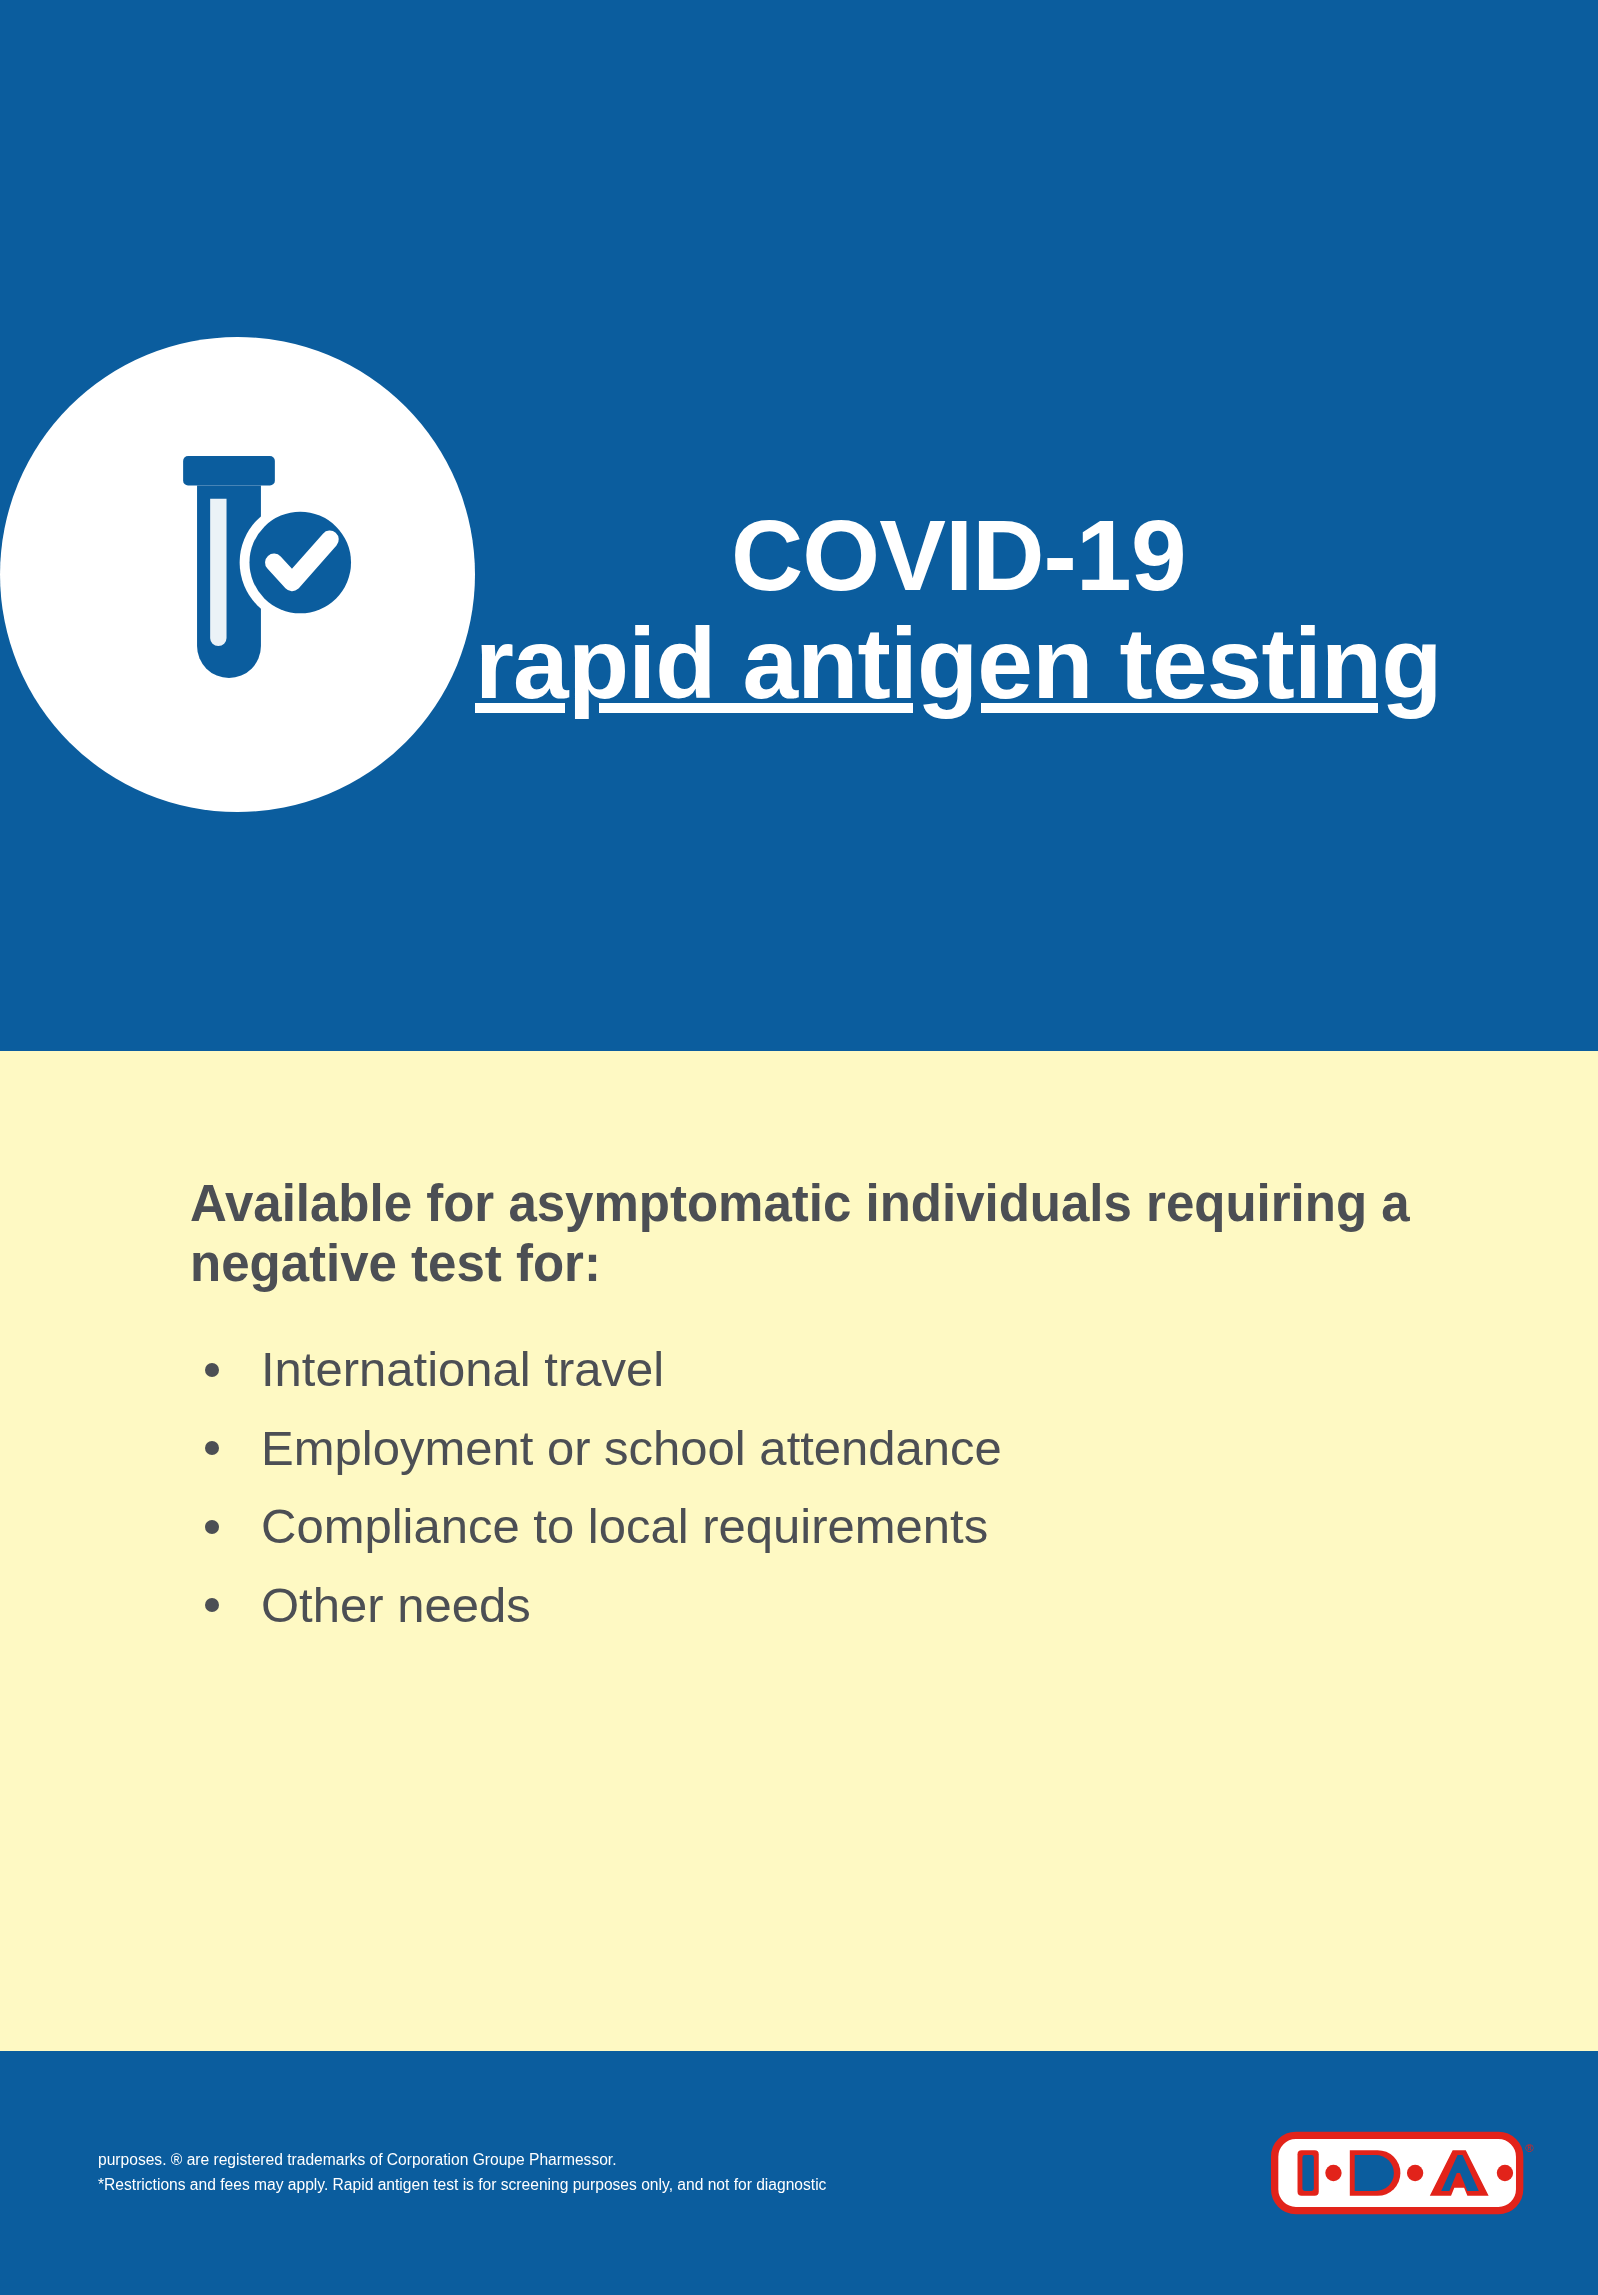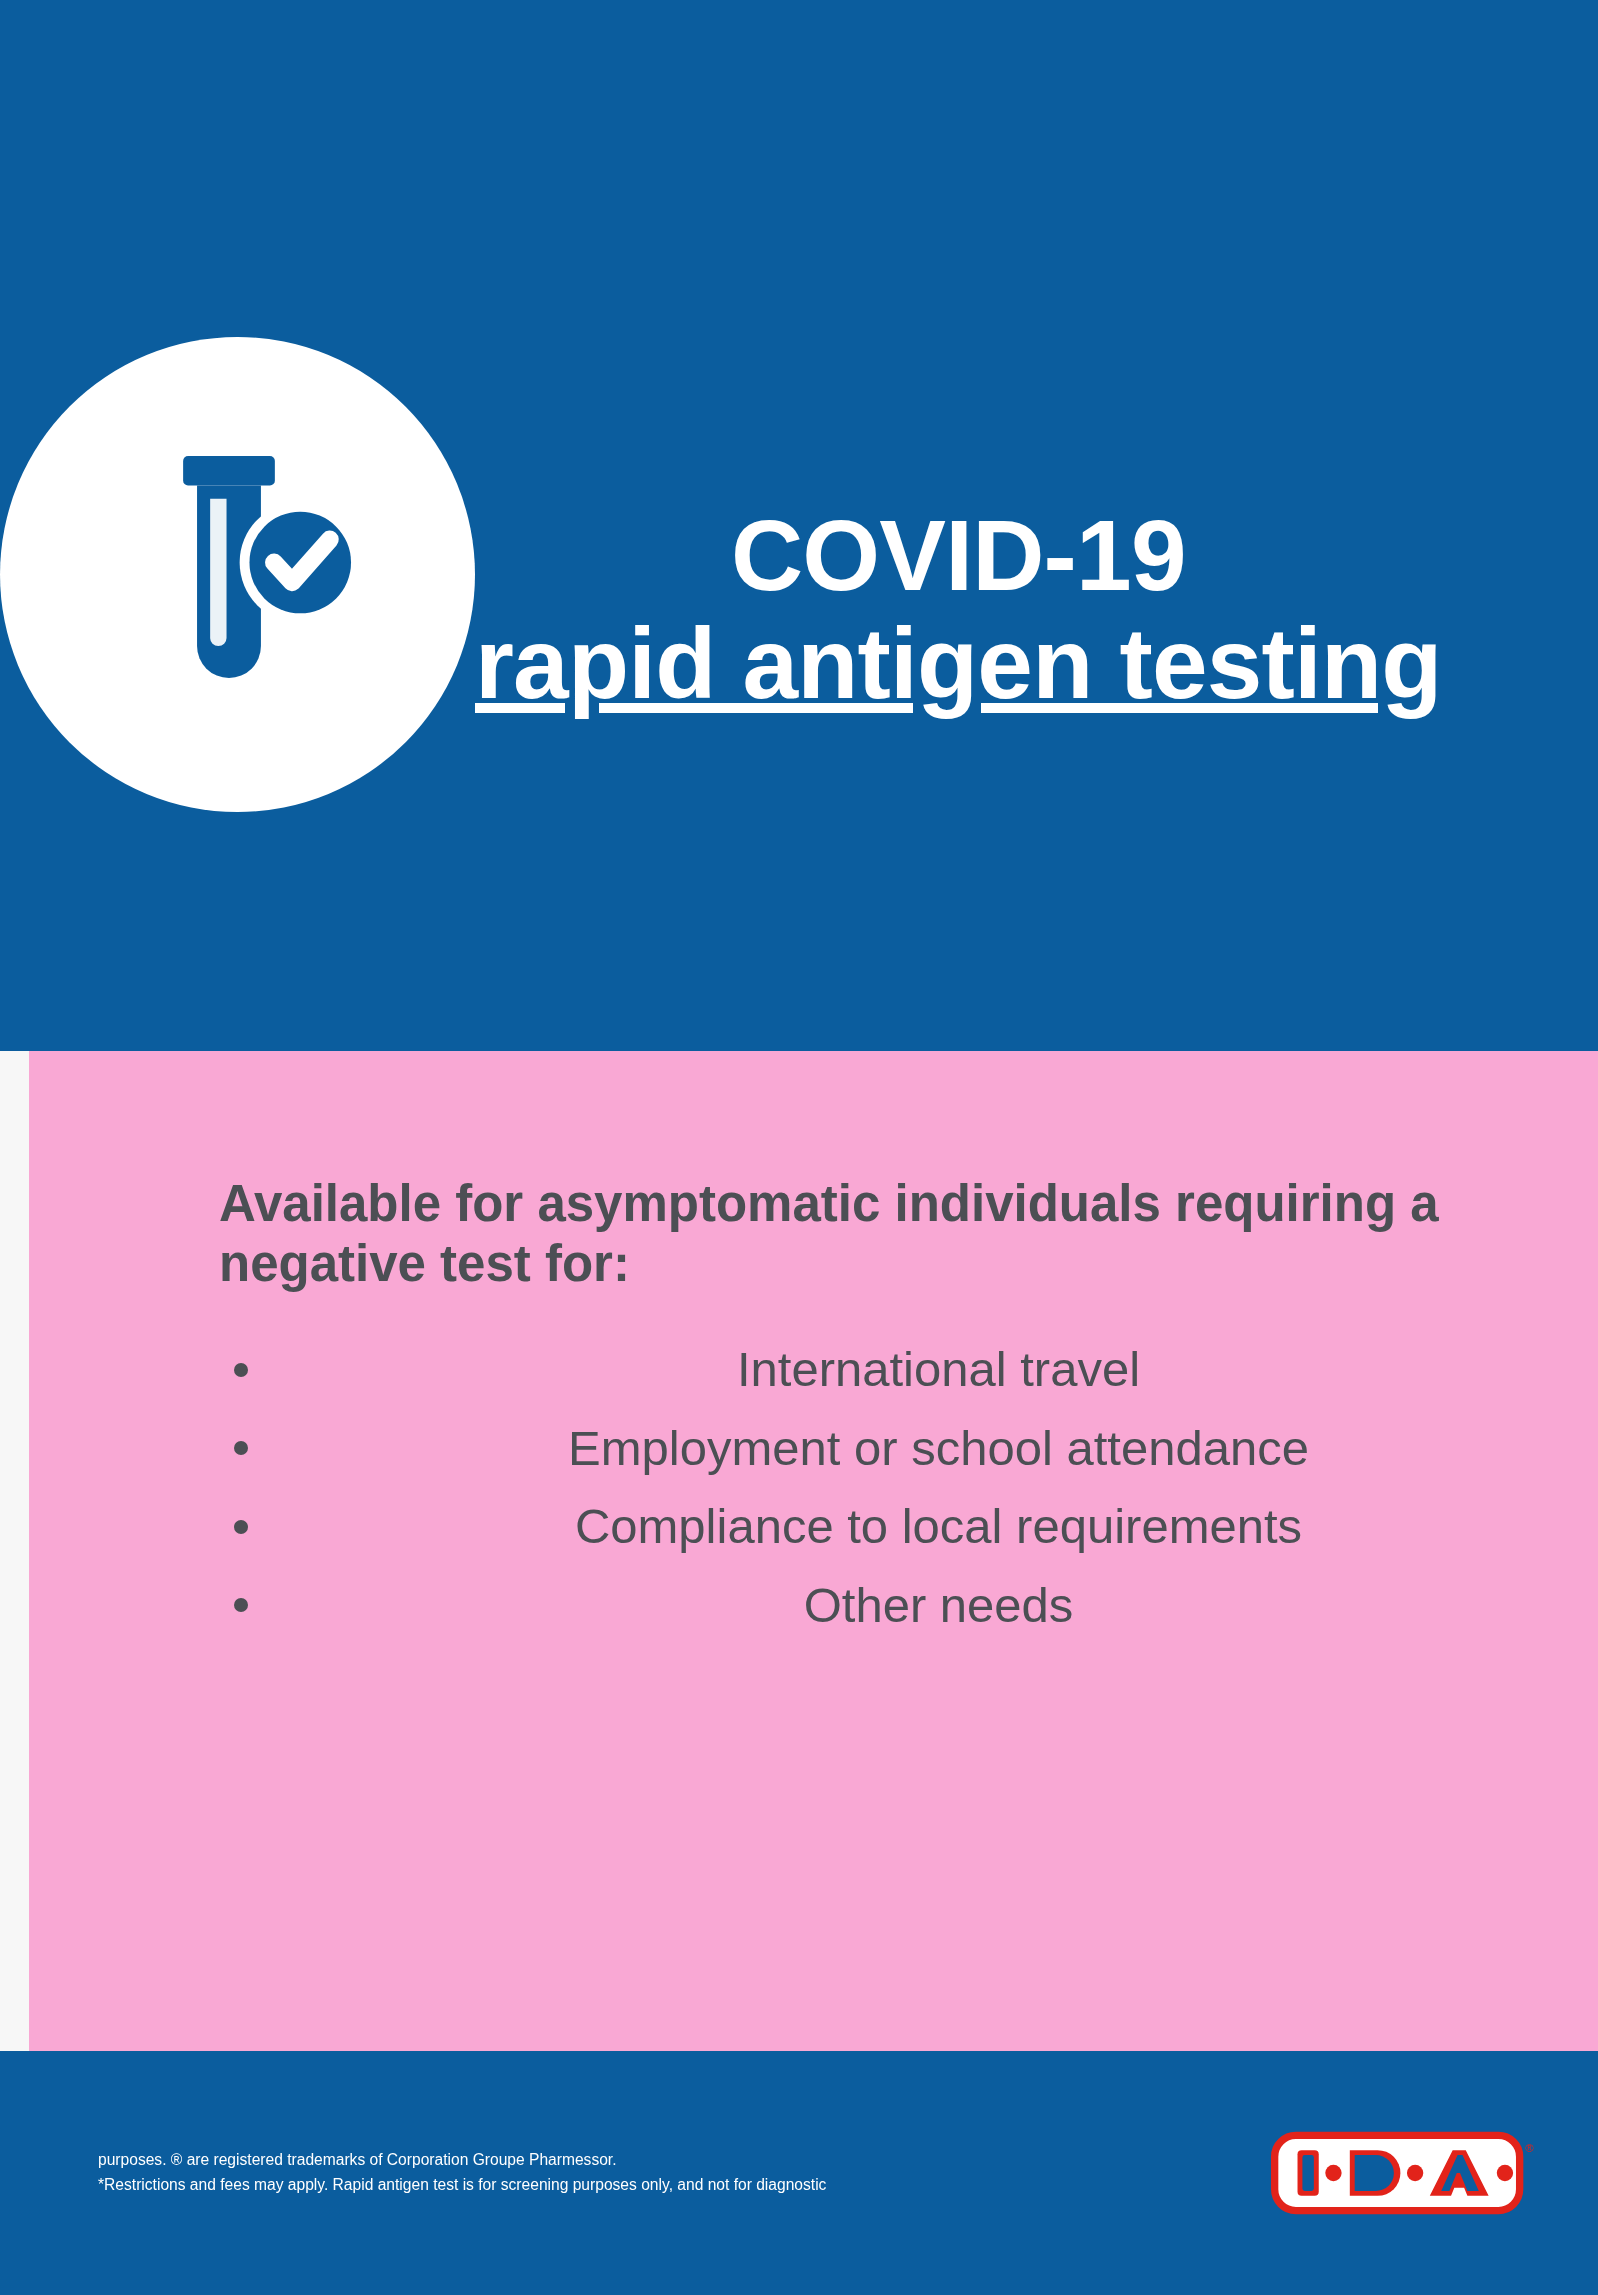--- a/index.html
+++ b/index.html
@@ -58,38 +58,36 @@
   }
   .banner-title .line2 {
     display: block;
     font-size: 100px;
     text-decoration: underline;
   }
 
   
   .body-area {
     flex: 1 1 auto;
-    background: #f9a8d4;
+    background: #fef9c3;
     padding: 123px 12px 0 190px;
     box-sizing: border-box;
-    margin-left: 29px;
   }
   .lead {
     color: #4c4f54;
     font-size: 51px;
     font-weight: bold;
     line-height: 1.18;
     max-width: 1287px;
     margin: 0;
   }
   .bullets {
     list-style: none;
     margin: 51px 0 0 0;
     padding: 0;
-    text-align: center;
   }
   .bullets li {
     color: #4c4f54;
     font-size: 49px;
     line-height: 1.0;
     margin-bottom: 29.5px;
     padding-left: 71px;
     position: relative;
   }
   .bullets li .dot {

